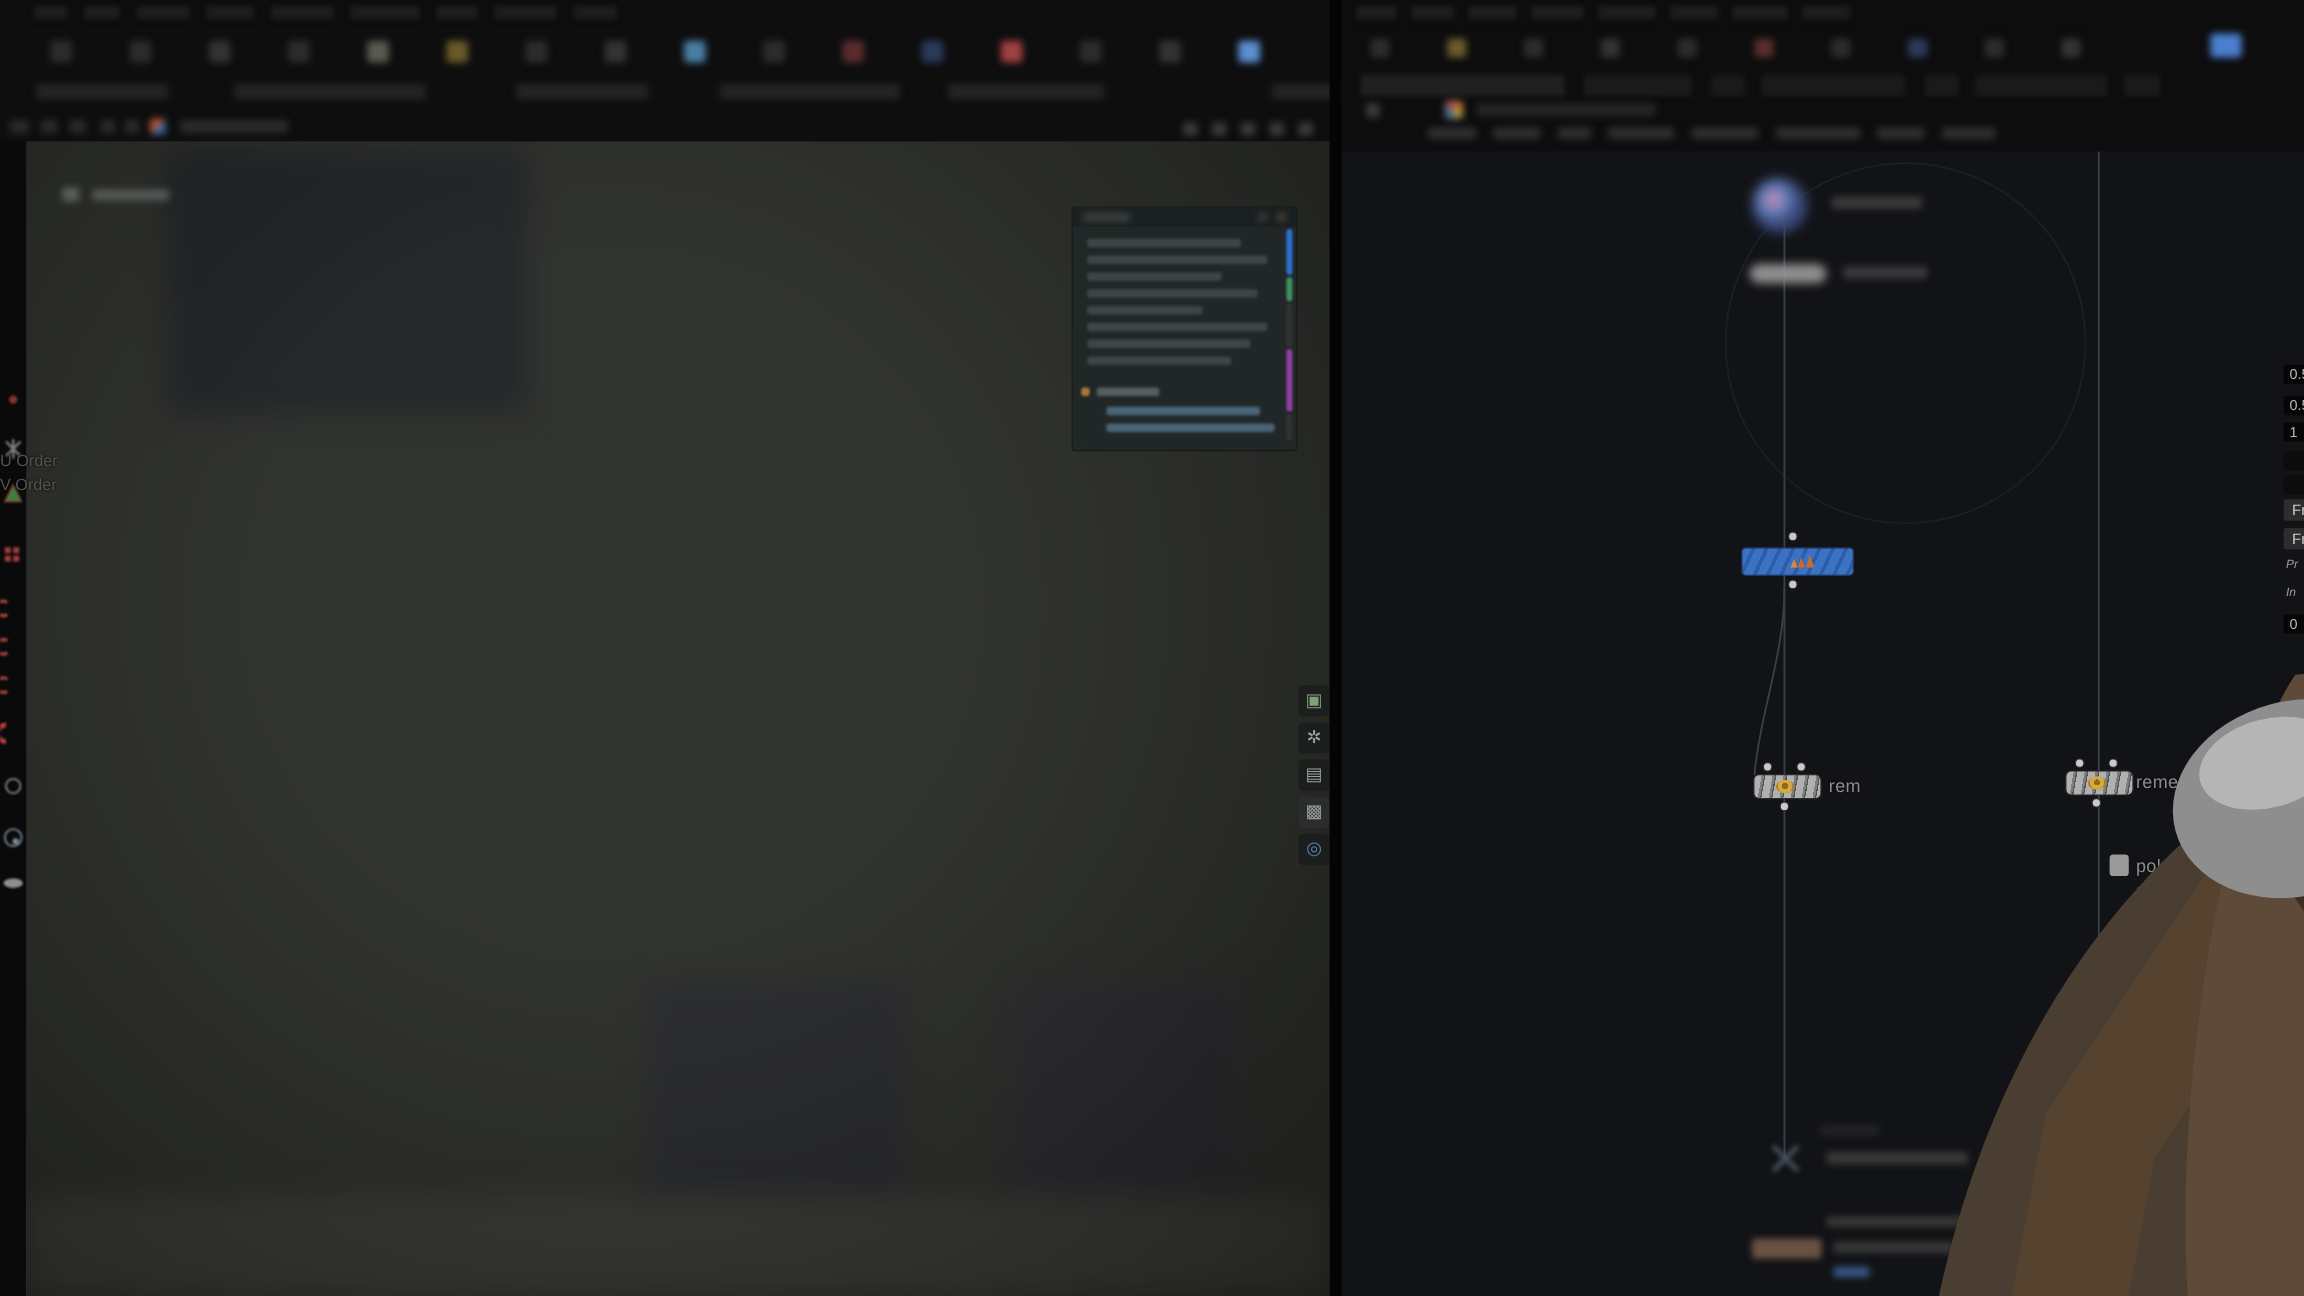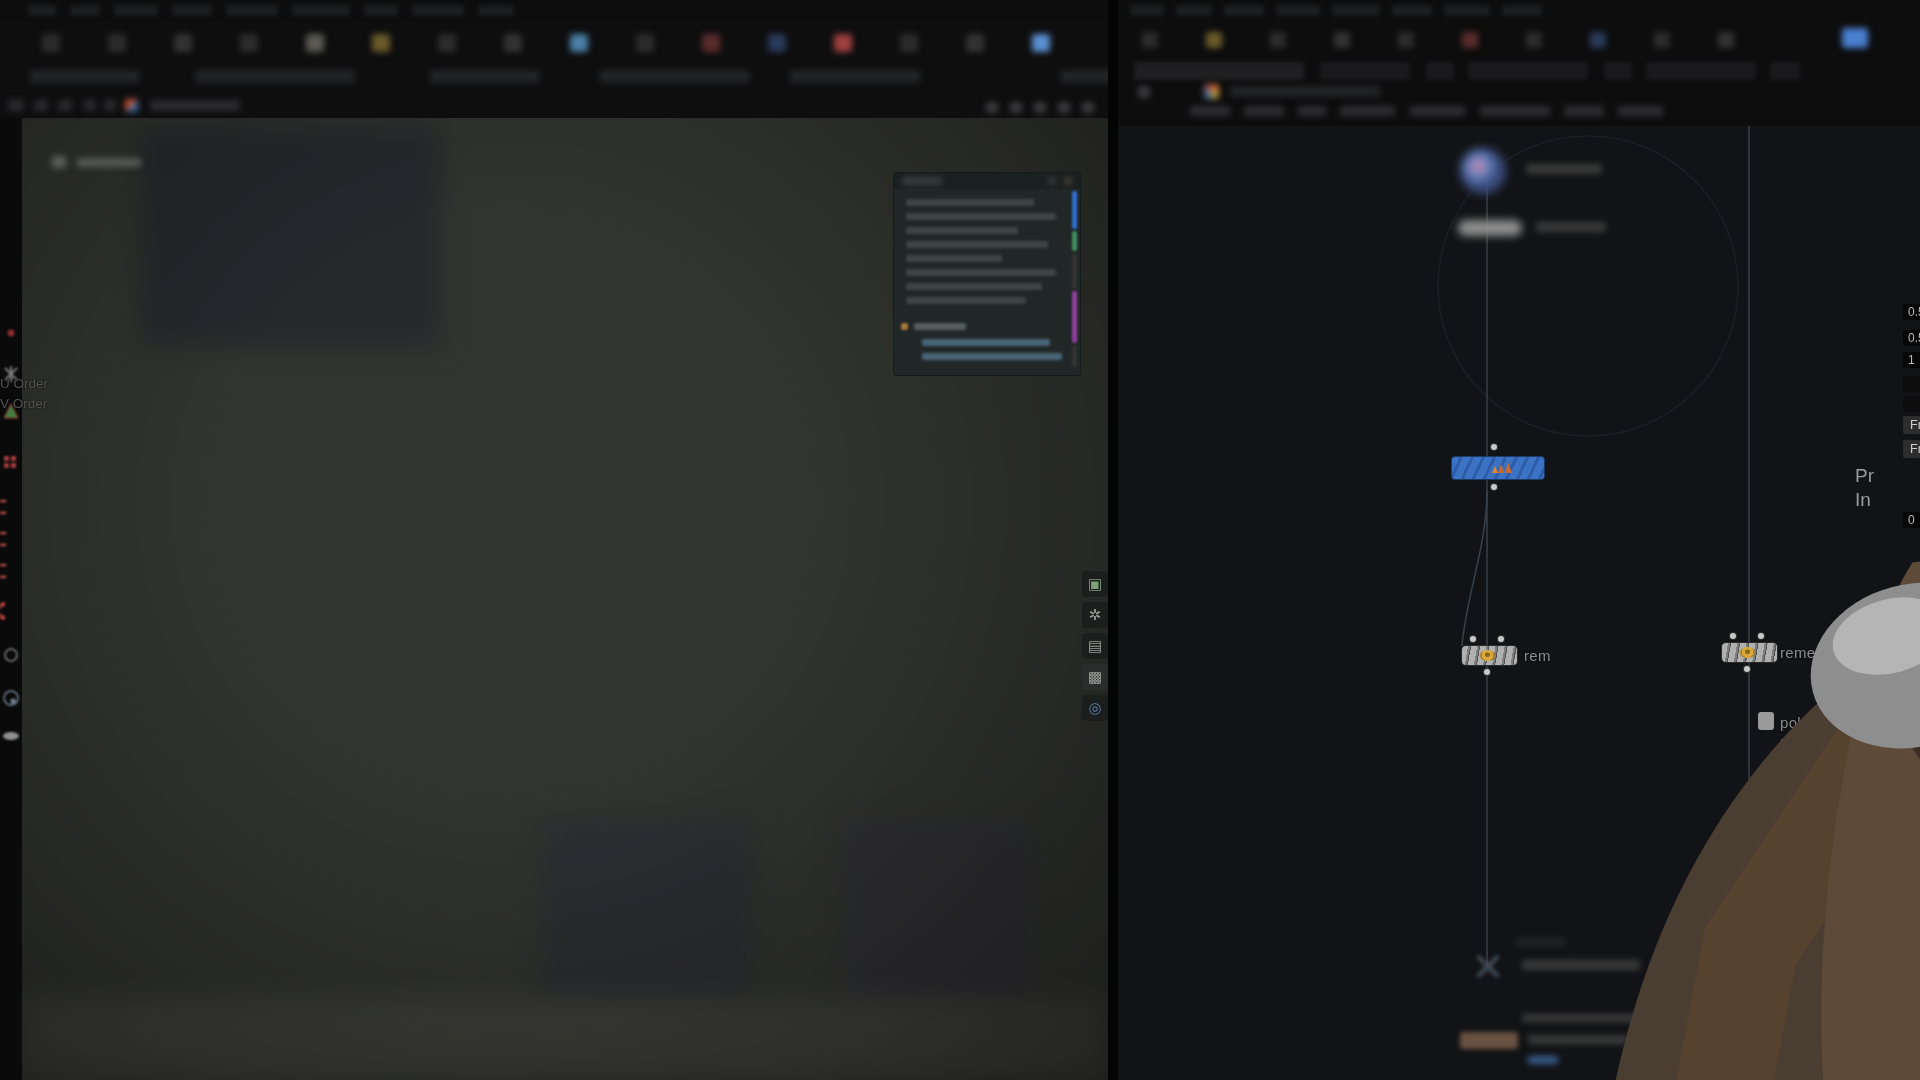--- a/index.html
+++ b/index.html
@@ -54,21 +54,21 @@
   .netblob{position:absolute;border-radius:2px;background:#3a3a3a;filter:blur(3px);}
 
   
   .prow{position:absolute;height:18px;}
   .plabel{position:absolute;right:22px;top:0;color:#a9a9a9;font-size:13.5px;white-space:nowrap;text-shadow:0 0 2px #000;}
   .plabel.dim{color:#545454;}
   .pfield{position:absolute;left:1903px;width:38px;height:16px;background:#060607;border-radius:2px;
      color:#bababa;font-size:12px;line-height:16px;padding-left:5px;}
   .pdrop{position:absolute;left:1903px;width:60px;height:18px;background:#2d2d2e;border-radius:2px;
      color:#cfcfcf;font-size:12.5px;line-height:18px;padding-left:7px;}
-  .pcheck{position:absolute;left:1855px;color:#9c9c9c;font-size:19px;}
+  .pcheck{position:absolute;left:1905px;color:#9c9c9c;font-size:10px;font-style:italic;}
 
   .chars{position:absolute;left:0;top:0;pointer-events:none;}
 </style>
 </head>
 <body>
 
 <div class="stage">
 
   <div class="menubar" style="left:0;width:1108px;" id="menuL">
       <div class="pill" style="left:28px;width:28px;"></div>

